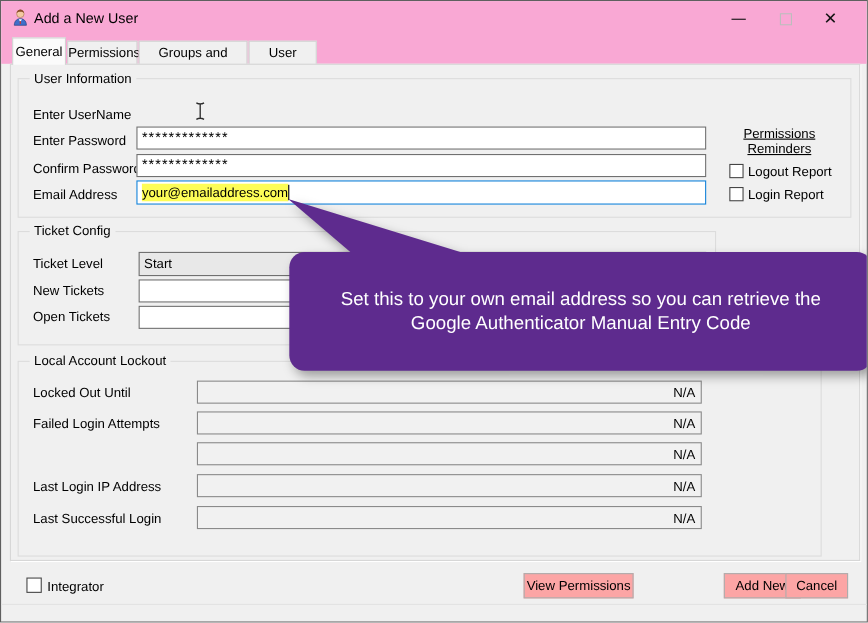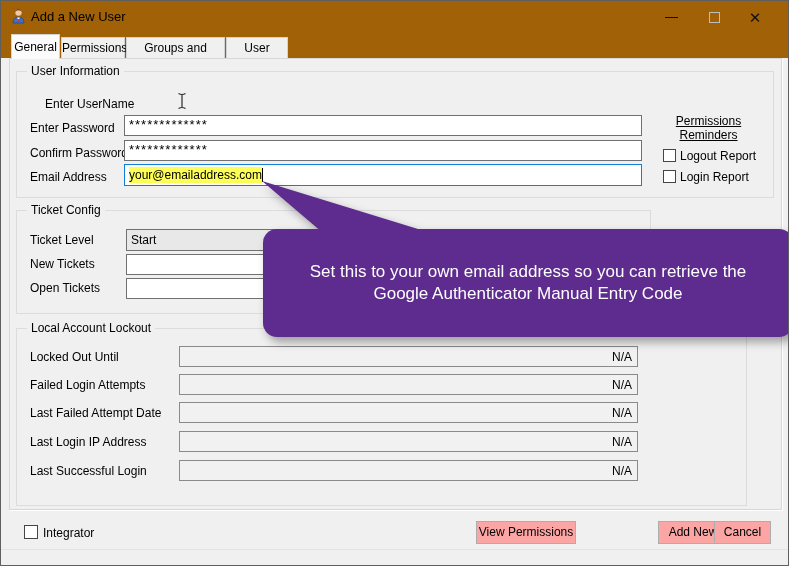--- a/index.html
+++ b/index.html
@@ -1,21 +1,21 @@
 <!DOCTYPE html>
 <html><head>
 <meta charset="utf-8">
 <style>
   * { margin:0; padding:0; box-sizing:border-box; }
   html,body { background:#cfcfcf; font-family:"Liberation Sans", sans-serif; }
   .win {
     position:relative; width:789px; height:566px; background:#f0f0f0;
     border:1px solid #5f5f5f; overflow:hidden; color:#000;
   }
-  .titlebar { position:absolute; left:0; top:0; width:100%; height:57px; background:#a16207; }
+  .titlebar { position:absolute; left:0; top:0; width:100%; height:57px; background:#f9a8d4; }
   .title-text { position:absolute; left:30px; top:8px; font-size:13px; color:#000; white-space:nowrap; }
   .app-icon { position:absolute; left:9px; top:6px; width:17px; height:17px; }
   .winbtn { position:absolute; top:4px; width:32px; height:24px; display:flex; align-items:center; justify-content:center; cursor:default; }
   .minimize { left:654px; } .maximize { left:697px; } .close { left:738px; }
   .min-glyph { width:13px; height:0; border-top:1px solid #111; }
   .max-glyph { width:11px; height:11px; border:1px solid #bdbdbd; }
   .close-glyph { font-size:15px; color:#111; line-height:1; }
 
   .tab { position:absolute; font-size:12px; text-align:center; border:1px solid #d2d2d2; background:#f0f0f0; line-height:21px; cursor:default; }
   .tab.active { background:#fbfbfb; border-bottom:none; z-index:3; line-height:24px; }
@@ -80,21 +80,21 @@
   <div class="tab active" style="left:10px; top:33px; width:49px; height:25px;">General</div>
   <div class="tab" style="left:60px; top:36px; width:64px; height:22px;">Permissions</div>
   <div class="tab" style="left:125px; top:36px; width:99px; height:22px;">Groups and Clients</div>
   <div class="tab" style="left:225px; top:36px; width:62px; height:22px;">User Avatar</div>
 
   <div class="tabpage"></div>
 
   <div class="grp" style="left:15px; top:70px; width:758px; height:127px;">
     <span class="grp-title">User Information</span>
   </div>
-  <span class="lbl" style="left:44px; top:96px;">Enter UserName</span>
+  <span class="lbl" style="left:29px; top:96px;">Enter UserName</span>
   <span class="lbl" style="left:29px; top:120px;">Enter Password</span>
   <span class="lbl" style="left:29px; top:145px;">Confirm Password</span>
   <span class="lbl" style="left:29px; top:169px;">Email Address</span>
 
   <svg class="ibeam" style="left:176px; top:91px;" width="10" height="18" viewBox="0 0 10 18">
     <path d="M1.5 1.5 Q5 3.5 8.5 1.5 M1.5 16.5 Q5 14.5 8.5 16.5 M5 2.5 V15.5" stroke="#2a2a2a" stroke-width="1.2" fill="none"></path>
   </svg>
 
   <div class="tb pw" style="left:123px; top:114px; width:518px; height:21px;">
     <span>*************</span>
@@ -126,21 +126,20 @@
   </div>
   <div class="tb" style="left:125px; top:277px; width:516px; height:21px;">
     <span></span>
   </div>
 
   <div class="grp" style="left:15px; top:327px; width:731px; height:178px;">
     <span class="grp-title">Local Account Lockout</span>
   </div>
   <span class="lbl" style="left:29px; top:349px;">Locked Out Until</span>
   <span class="lbl" style="left:29px; top:377px;">Failed Login Attempts</span>
-  <span class="lbl" style="left:29px; top:405px;">Last Failed Attempt Date</span>
   <span class="lbl" style="left:29px; top:434px;">Last Login IP Address</span>
   <span class="lbl" style="left:29px; top:463px;">Last Successful Login</span>
 
   <div class="tb ro" style="left:178px; top:345px; width:459px; height:21px;">
     <span>N/A</span>
   </div>
   <div class="tb ro" style="left:178px; top:373px; width:459px; height:21px;">
     <span>N/A</span>
   </div>
   <div class="tb ro" style="left:178px; top:401px; width:459px; height:21px;">

